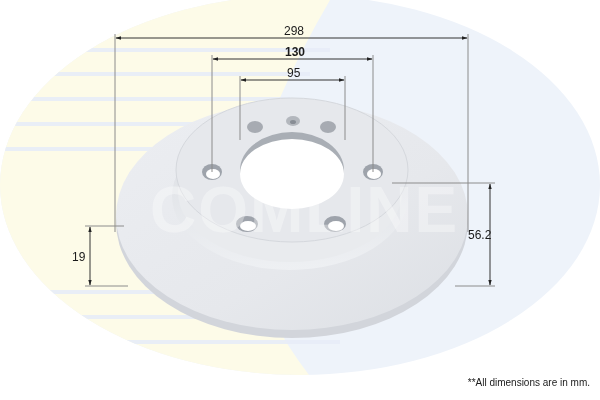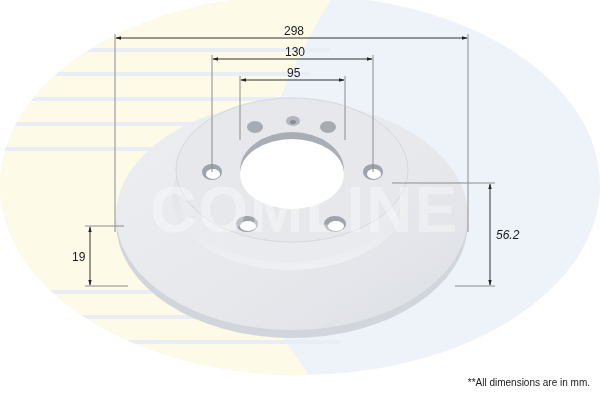--- a/index.html
+++ b/index.html
@@ -128,18 +128,18 @@
   <g stroke="#333" stroke-width="1">
     <line x1="116" y1="38" x2="467" y2="38" marker-start="url(#arrow)" marker-end="url(#arrow)"></line>
     <line x1="213" y1="59" x2="372" y2="59" marker-start="url(#arrow)" marker-end="url(#arrow)"></line>
     <line x1="241" y1="80" x2="344" y2="80" marker-start="url(#arrow)" marker-end="url(#arrow)"></line>
     <line x1="90" y1="227" x2="90" y2="285" marker-start="url(#arrow)" marker-end="url(#arrow)"></line>
     <line x1="490" y1="184" x2="490" y2="285" marker-start="url(#arrow)" marker-end="url(#arrow)"></line>
   </g>
 </svg>
 
 <span class="dim-label" style="left:284px; top:25px;">298</span>
-<span class="dim-label" style="left:285px; top:46px;">130</span>
+<span class="dim-label" style="left:285px; top:46px;font-weight:bold;">130</span>
 <span class="dim-label" style="left:287px; top:67px;">95</span>
 <span class="dim-label" style="left:72px; top:251px;">19</span>
-<span class="dim-label" style="left:496px; top:229px;font-style:italic;">56.2</span>
+<span class="dim-label" style="left:468px; top:229px;">56.2</span>
 
 <span class="note">**All dimensions are in mm.</span>
 
 </body></html>

